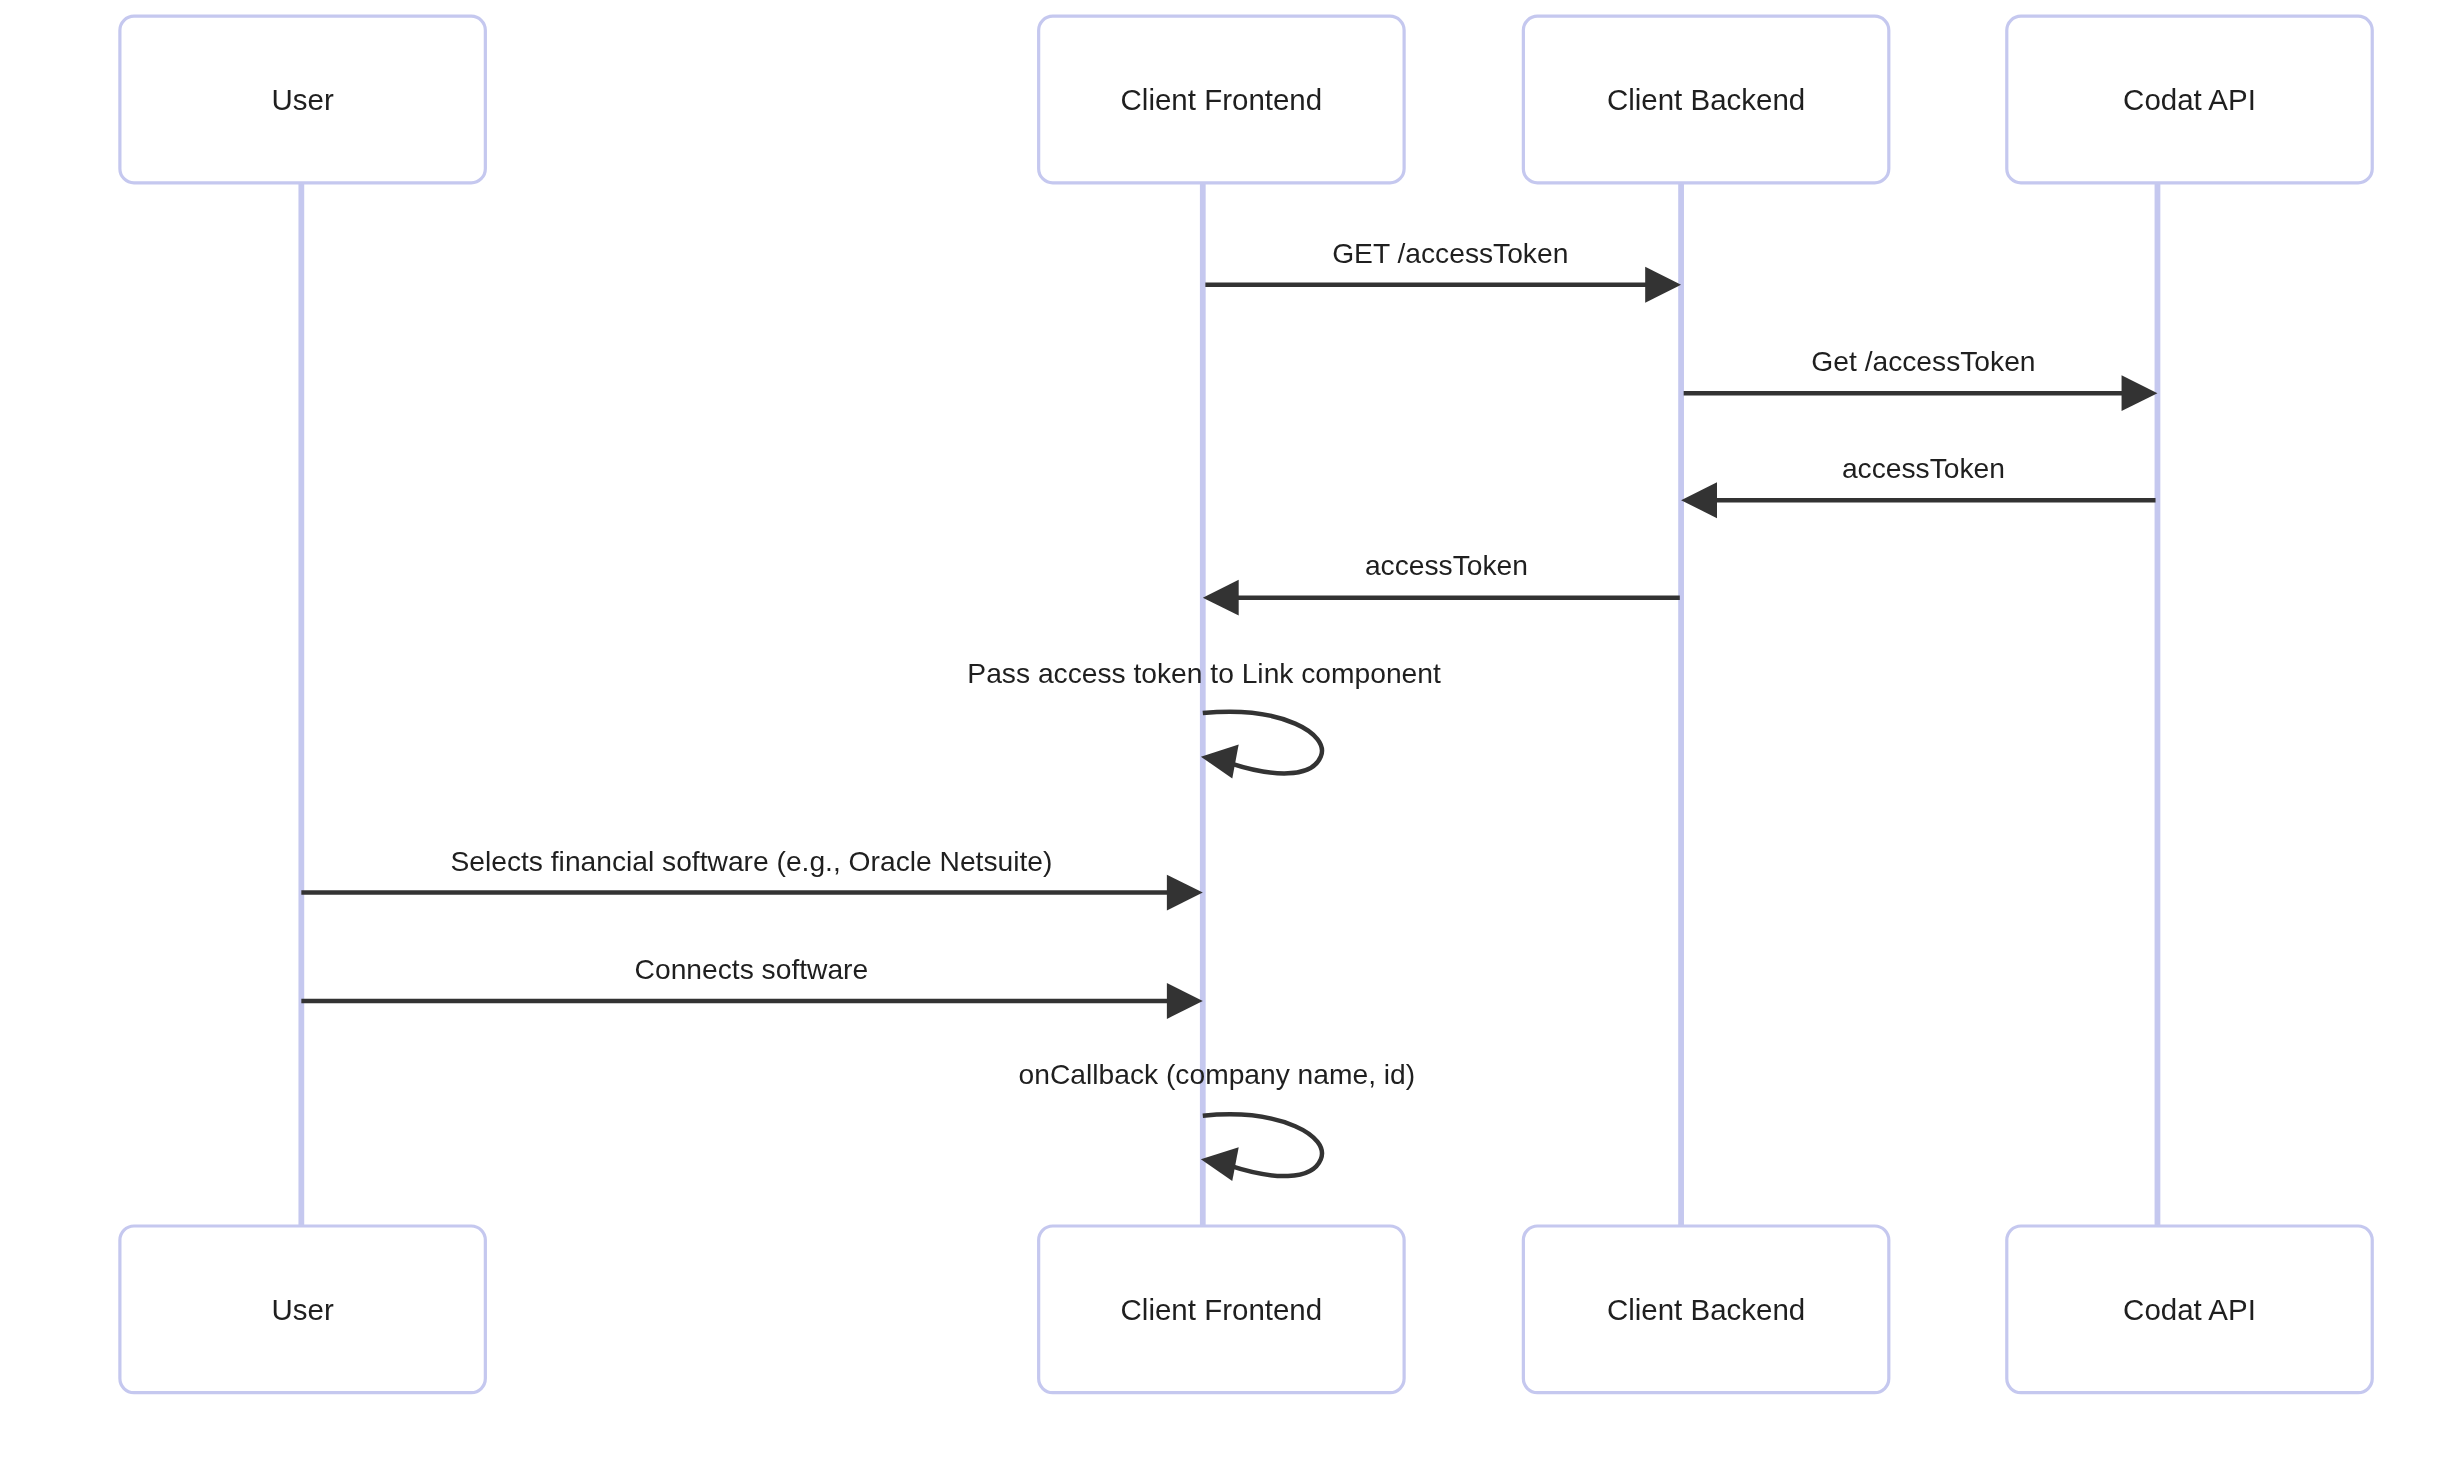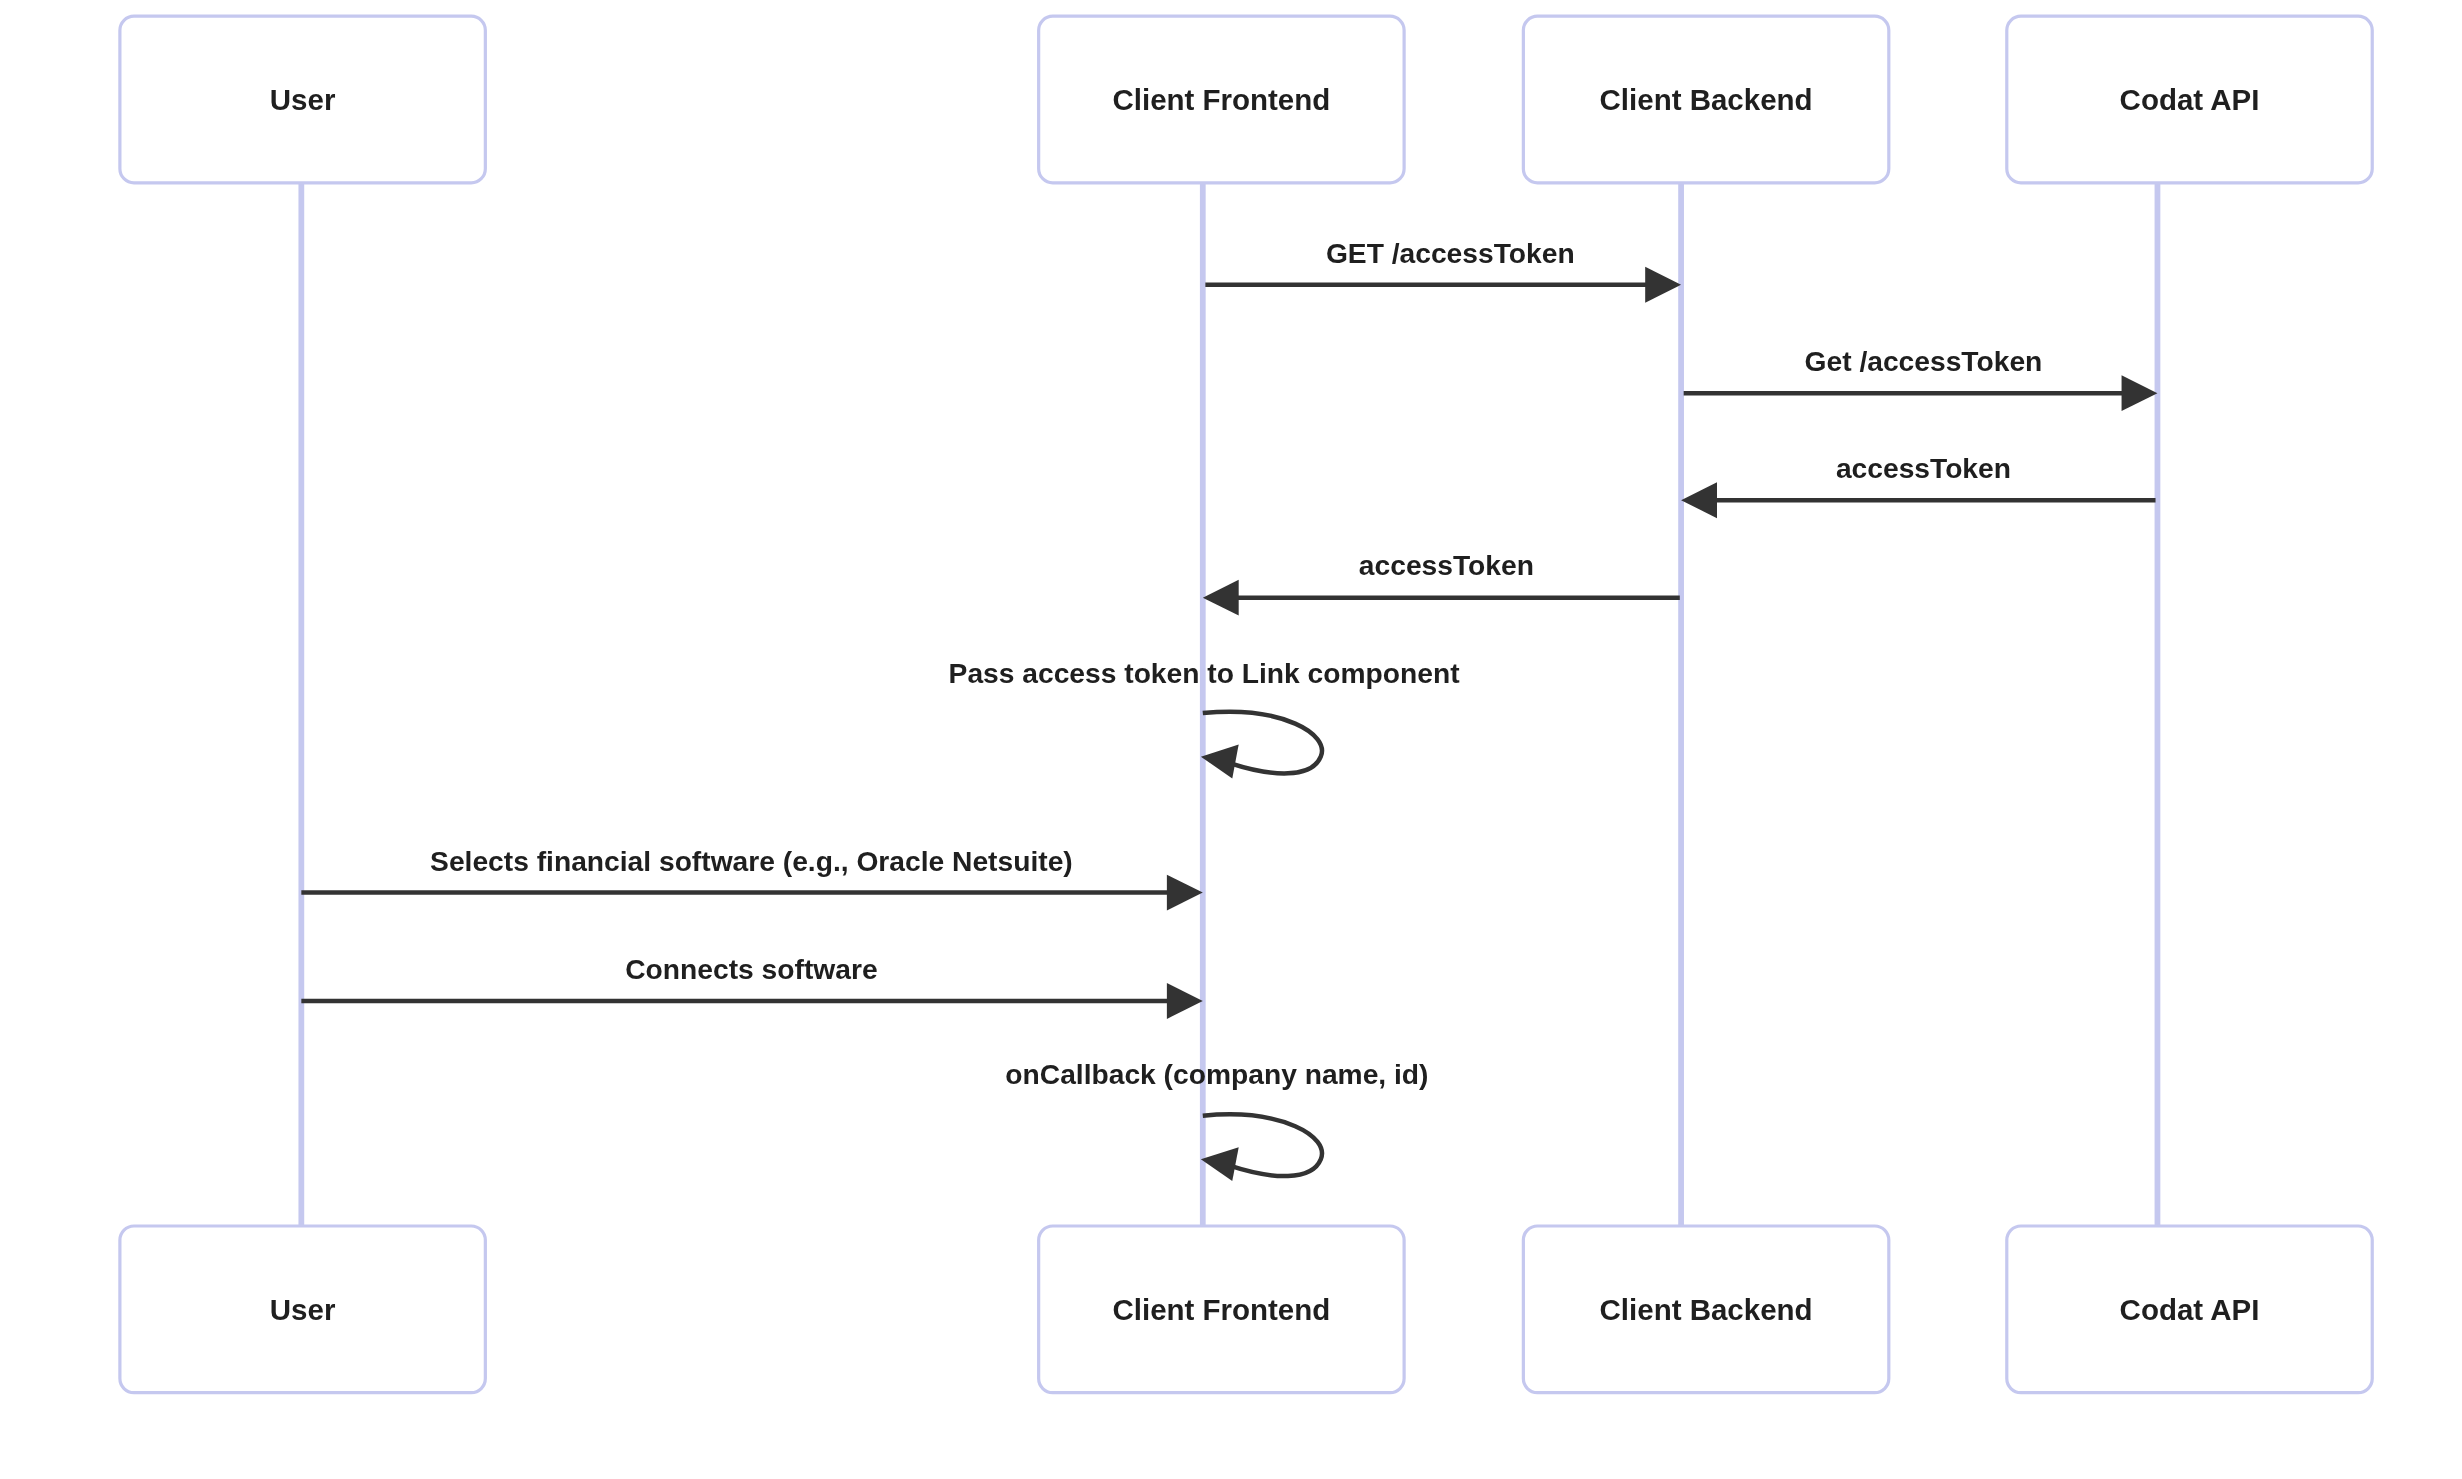--- a/index.html
+++ b/index.html
@@ -10,21 +10,20 @@
   }
   body {
     font-family: "Liberation Sans", sans-serif;
   }
   #diagram-root {
     position: relative;
     width: 2462px;
     height: 1480px;
     background: #ffffff;
     overflow: hidden;
-    font-weight: bold;
   }
   #sequence-svg {
     position: absolute;
     left: 0;
     top: 0;
     width: 2462px;
     height: 1480px;
     display: block;
   }
   .actor-box-rect {

